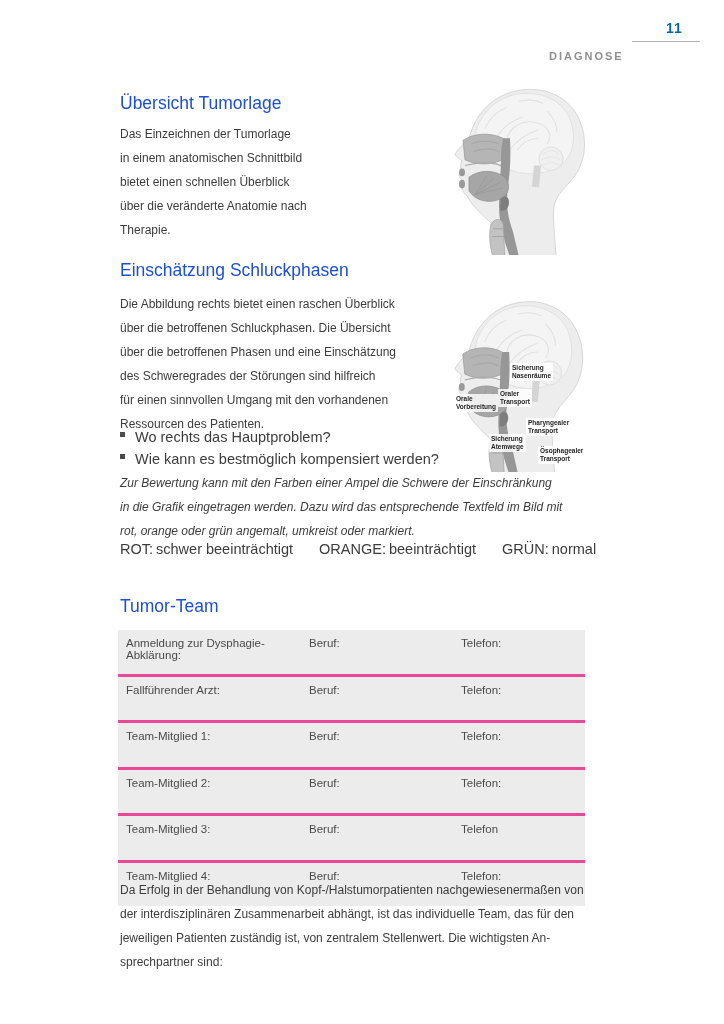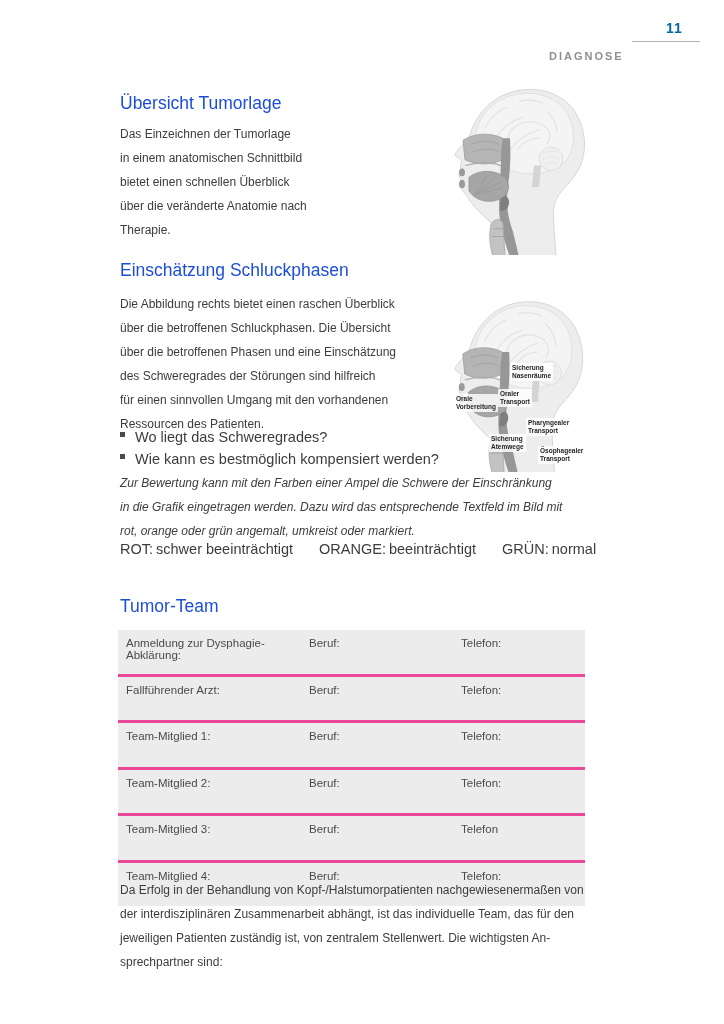--- a/index.html
+++ b/index.html
@@ -202,21 +202,21 @@
 Transport</div>
     <div class="phase-label pl-4">Sicherung
 Atemwege</div>
     <div class="phase-label pl-5">Ösophagealer
 Transport</div>
   </div>
 
   <div class="bullets">
     <div class="bullet-row">
       <span class="bullet-sq"></span>
-      <span>Wo liegt das Schweregrades?</span>
+      <span>Wo rechts das Hauptproblem?</span>
     </div>
     <div class="bullet-row">
       <span class="bullet-sq"></span>
       <span>Wie kann es bestmöglich kompensiert werden?</span>
     </div>
   </div>
 
   <div class="para" style="top:471px;width:505px;font-style:italic;">Zur Bewertung kann mit den Farben einer Ampel die Schwere der Einschränkung
 in die Grafik eingetragen werden. Dazu wird das entsprechende Textfeld im Bild mit
 rot, orange oder grün angemalt, umkreist oder markiert.</div>

